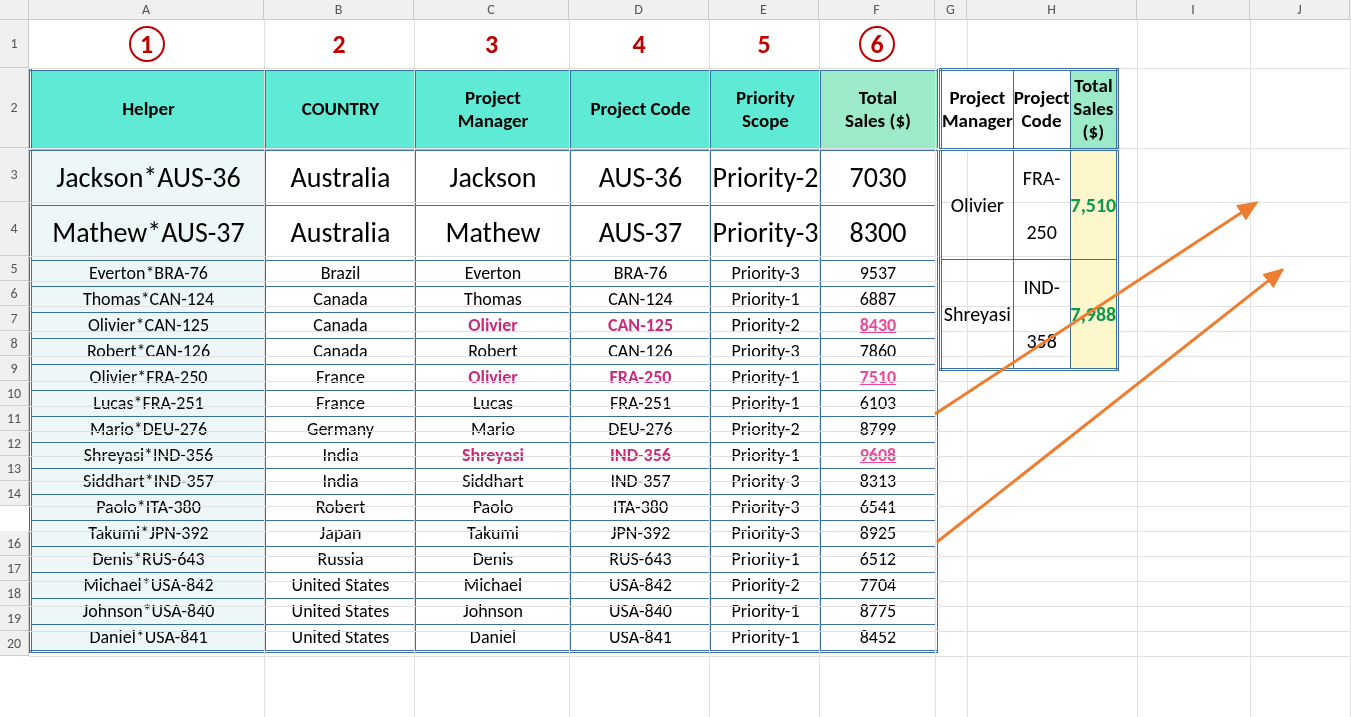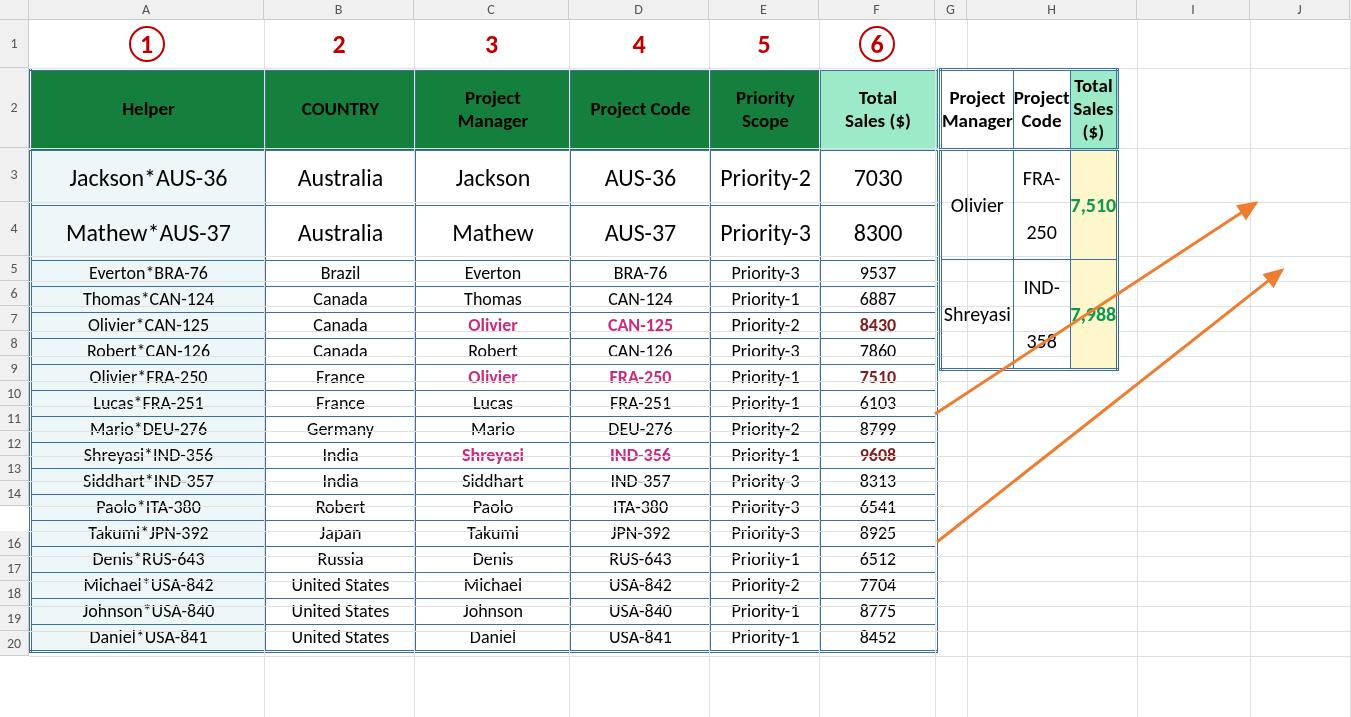--- a/index.html
+++ b/index.html
@@ -80,34 +80,34 @@
     border: 3px double #3a6fa5;
   }
   .main-table th, .main-table td {
     border: 1px solid #3a6fa5;
     text-align: center;
     padding: 0;
   }
   .main-table th {
     font-size: 19px;
     font-weight: bold;
-    background: #15803d;
+    background: #5eead4;
     border-bottom: 3px double #3a6fa5;
     line-height: 1.2;
   }
   .main-table th.total { background: #9ceac8; }
   .main-table td {
     font-size: 18px;
     height: 25px;
     line-height: 25px;
   }
-  .tall-row td { height: 54px; line-height: 54px; font-size: 24px; }
+  .tall-row td { height: 54px; line-height: 54px; font-size: 28px; }
   .helper-col { background: #eef7f7; }
   .highlight-pink { color: #c92a7a; font-weight: bold; }
-  .highlight-green { color: #7f1d1d; font-weight: bold; }
+  .highlight-green { color: #ec4899; font-weight: bold; text-decoration: underline; }
   .lookup-table {
     position: absolute;
     left: 910px;
     top: 0;
     border-collapse: collapse;
     border: 3px double #3a6fa5;
   }
   .lookup-table th, .lookup-table td {
     border: 1px solid #3a6fa5;
     text-align: center;

